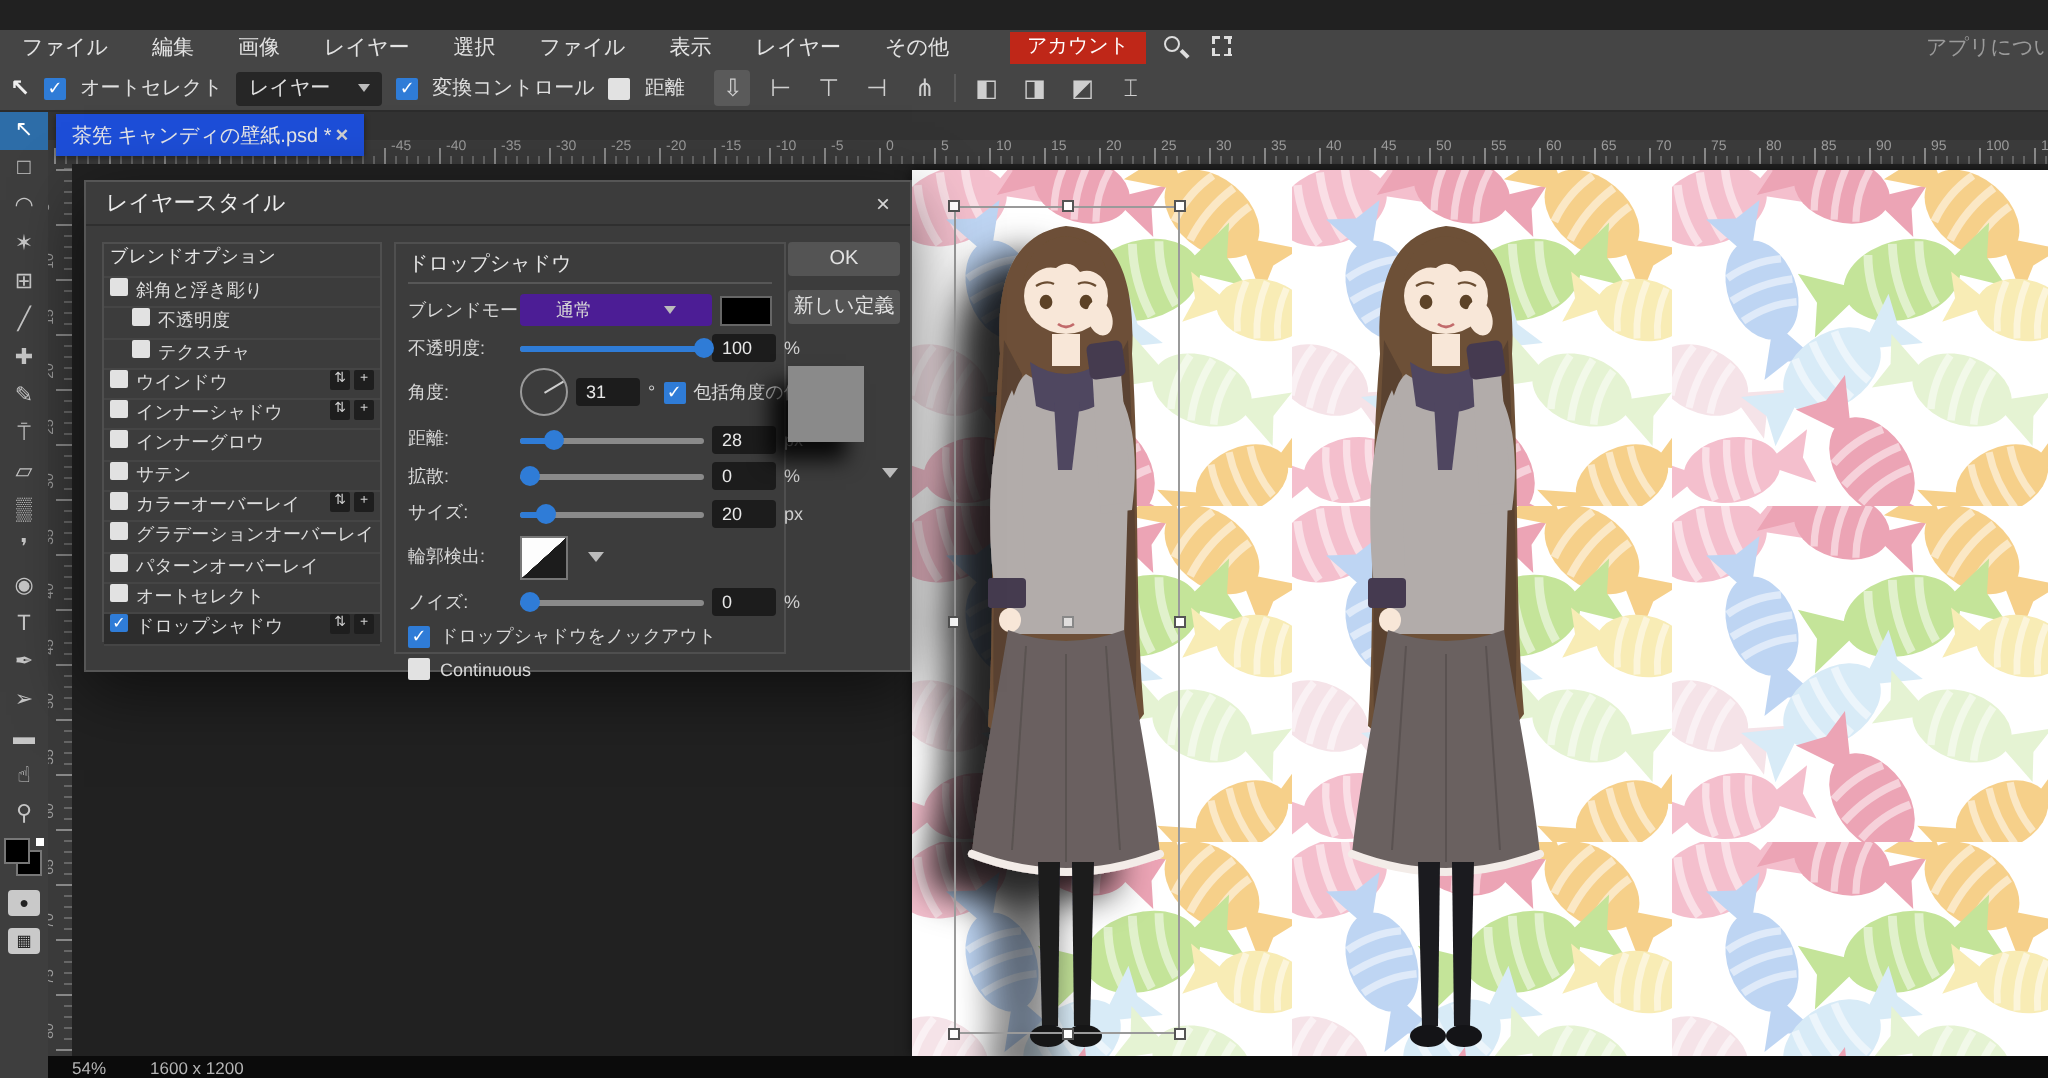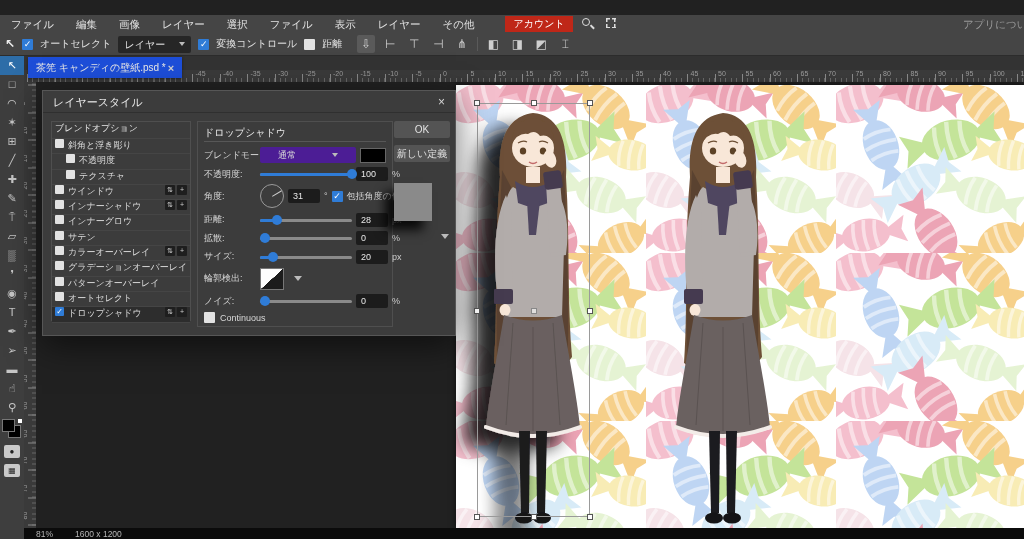--- a/index.html
+++ b/index.html
@@ -502,31 +502,35 @@
         <span class="slider">
             <span class="track"></span>
             <span class="fill" style="width: 0%;"></span>
             <span class="knob" style="left: calc(0%); margin-left: 0px;"></span>
           </span>
         <span class="valbox">0</span>
         <span class="unit">%</span>
       </div>
 
       <div class="cbrow">
+        <span class="cb checked"></span>
+        <span>ドロップシャドウをノックアウト</span>
+      </div>
+      <div class="cbrow">
         <span class="cb"></span>
         <span>Continuous</span>
       </div>
     </div>
 
     <div id="dlg-buttons">
       <div class="dlg-btn">OK</div>
       <div class="dlg-btn">新しい定義</div>
       <div id="style-preview"></div>
       <span class="tri-down" id="preview-arrow"></span>
     </div>
   </div>
 
   <div id="statusbar">
-    <span>81%</span>
+    <span>54%</span>
     <span>1600 x 1200</span>
   </div>
 
 </div>
 
 </body></html>

